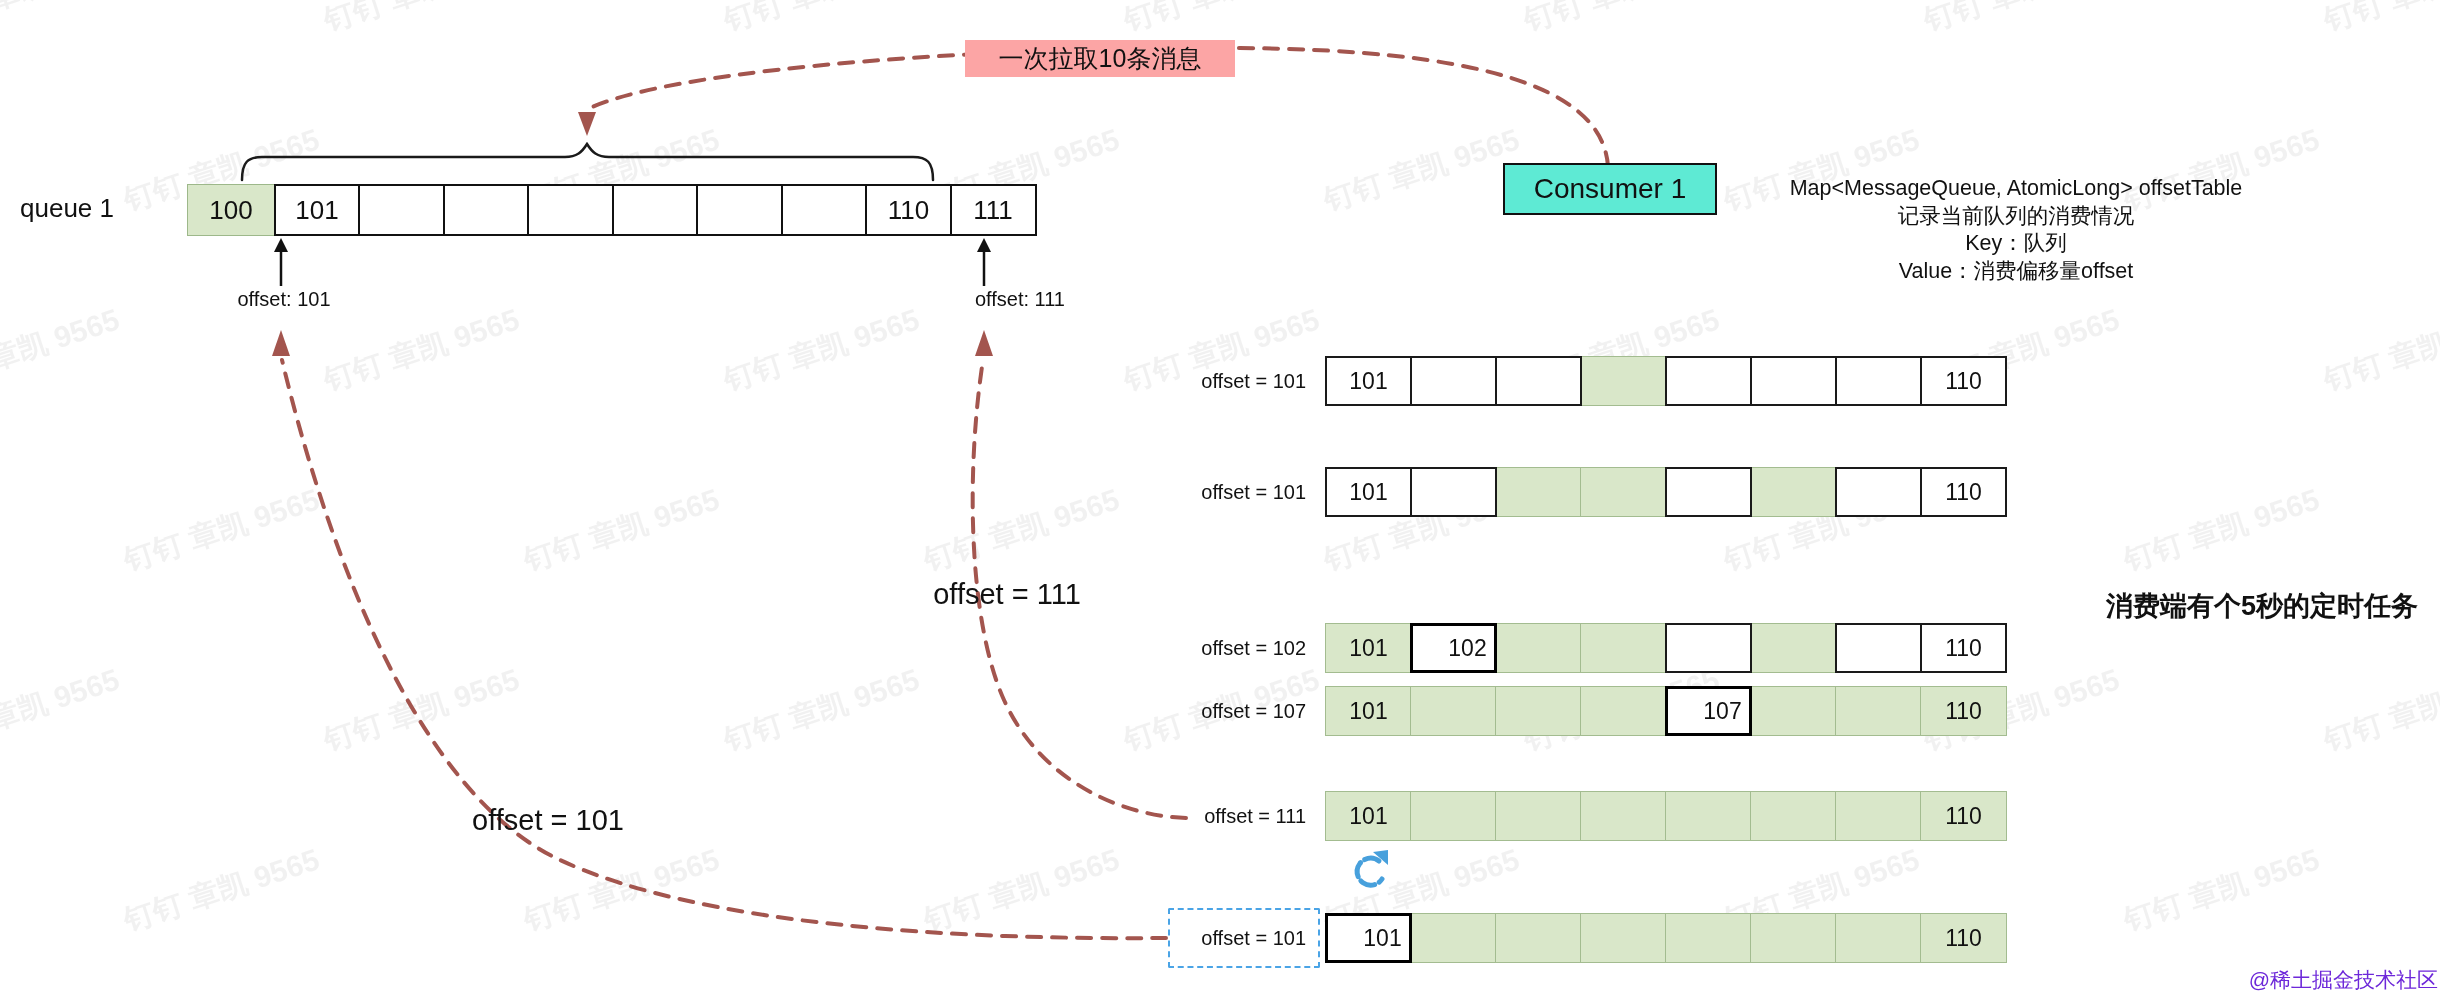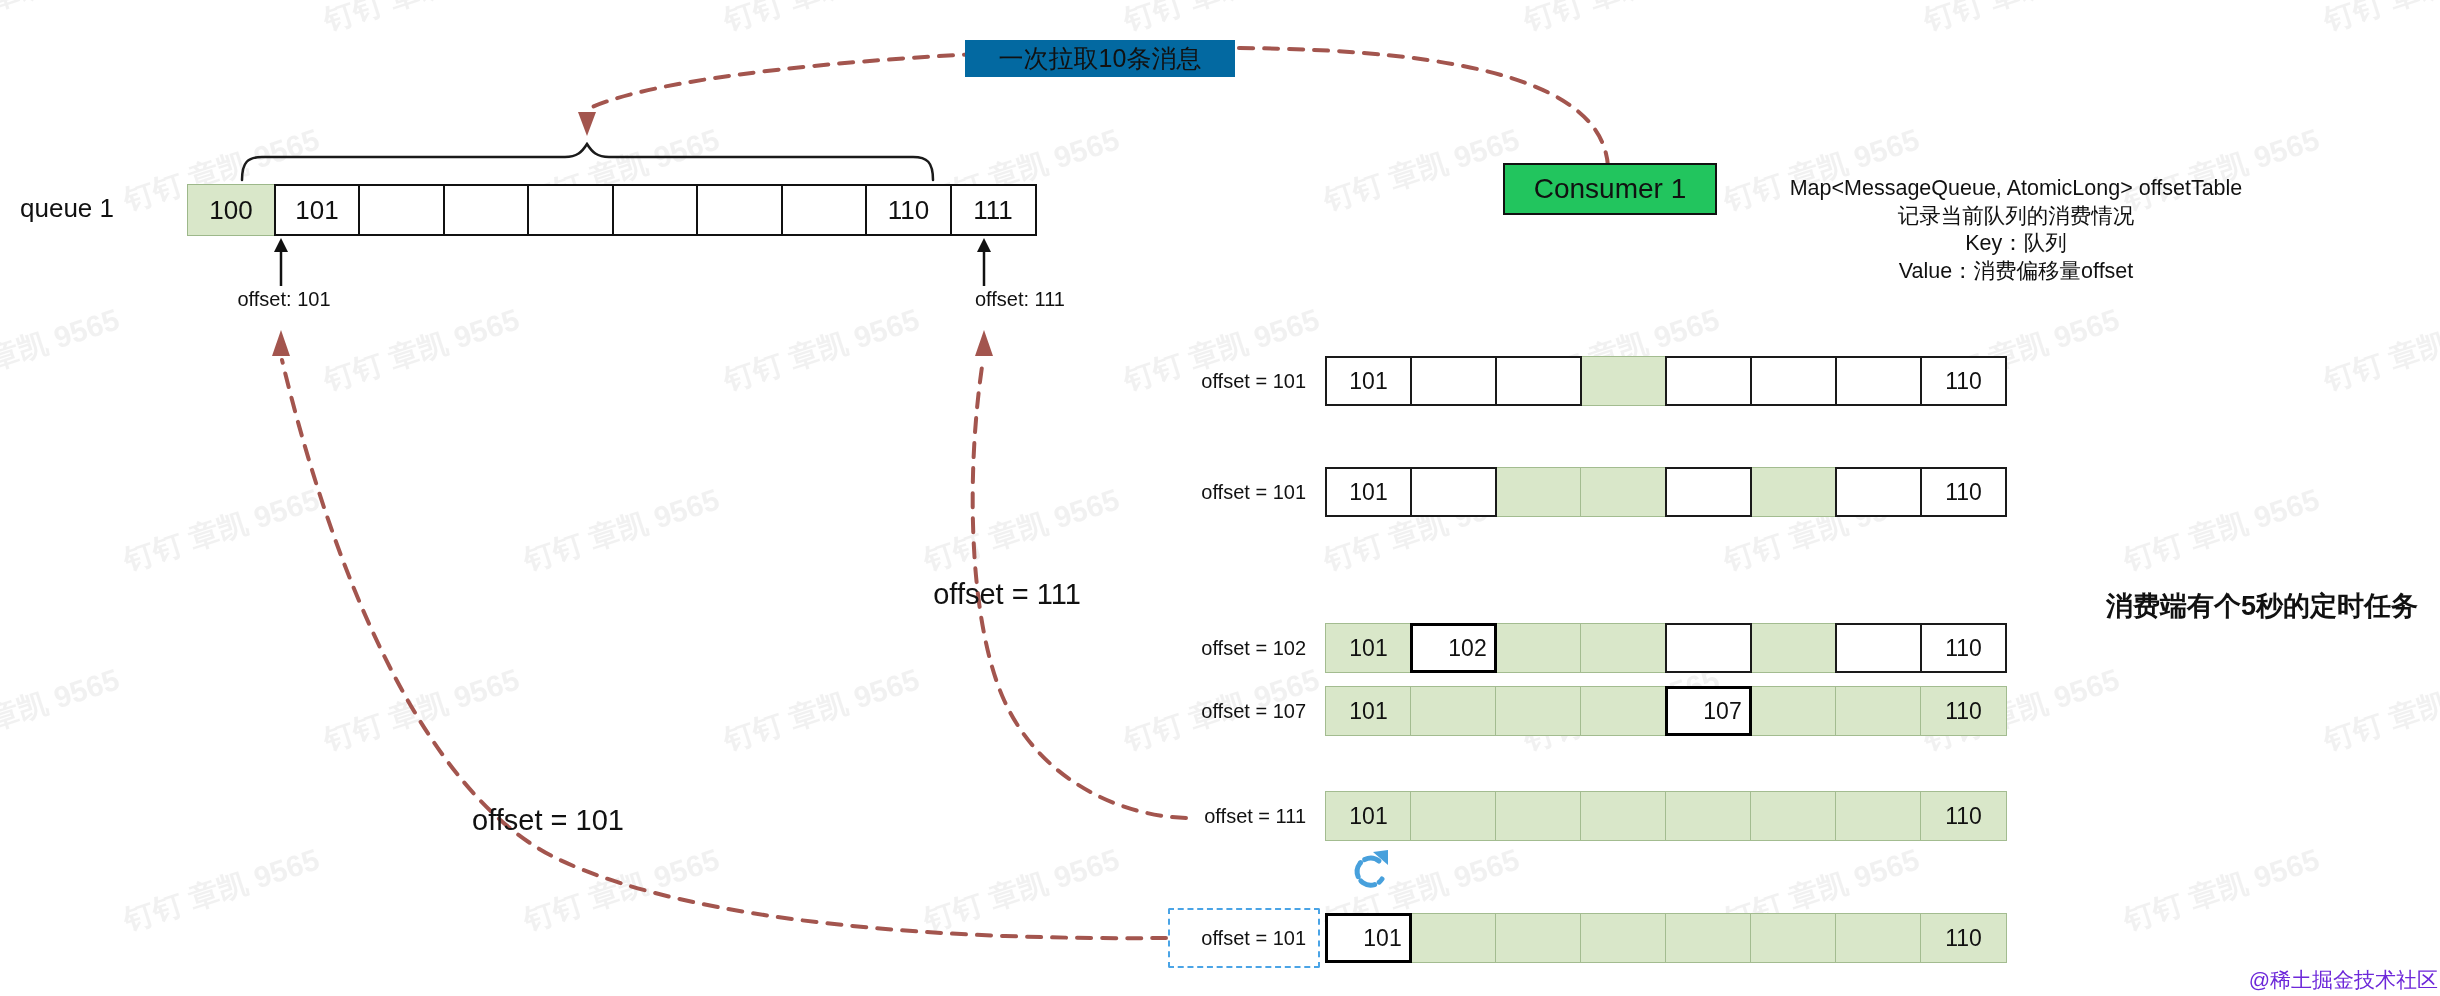--- a/index.html
+++ b/index.html
@@ -26,28 +26,28 @@
     display:flex; align-items:center; justify-content:center; font-size:26px;
   }
   .qcell {
     width:87px; height:52px; border:2.5px solid #111; background:#fff;
     margin-left:-2.5px; display:flex; align-items:center; justify-content:center;
     font-size:26px; position:relative; z-index:1;
   }
   .qcell:first-child { margin-left:-1.5px; }
   #pull-label {
     left:965px; top:40px; width:270px; text-align:center; font-size:25px;
-    background:#0369a1; padding:2px 0; z-index:3;
+    background:#fca5a5; padding:2px 0; z-index:3;
   }
   #offset-left-label  { left:204px; top:288px; width:160px; text-align:center; font-size:20px; }
   #offset-right-label { left:905px; top:288px; width:160px; text-align:right; font-size:20px; }
   
   #consumer-box {
     left:1503px; top:163px; width:214px; height:52px; border:2.5px solid #111;
-    background:#22c55e; display:flex; align-items:center; justify-content:center;
+    background:#5eead4; display:flex; align-items:center; justify-content:center;
     font-size:28px; z-index:3;
   }
   
   #offset-table-note { left:1770px; top:175px; width:492px; text-align:center;
     font-size:21.5px; line-height:27.5px; }
   
   #label-offset-111 { left:917px; top:578px; width:180px; text-align:center; font-size:29px; }
   #label-offset-101 { left:458px; top:804px; width:180px; text-align:center; font-size:29px; }
   
   #timer-note { left:2088px; top:589px; width:348px; text-align:center;

